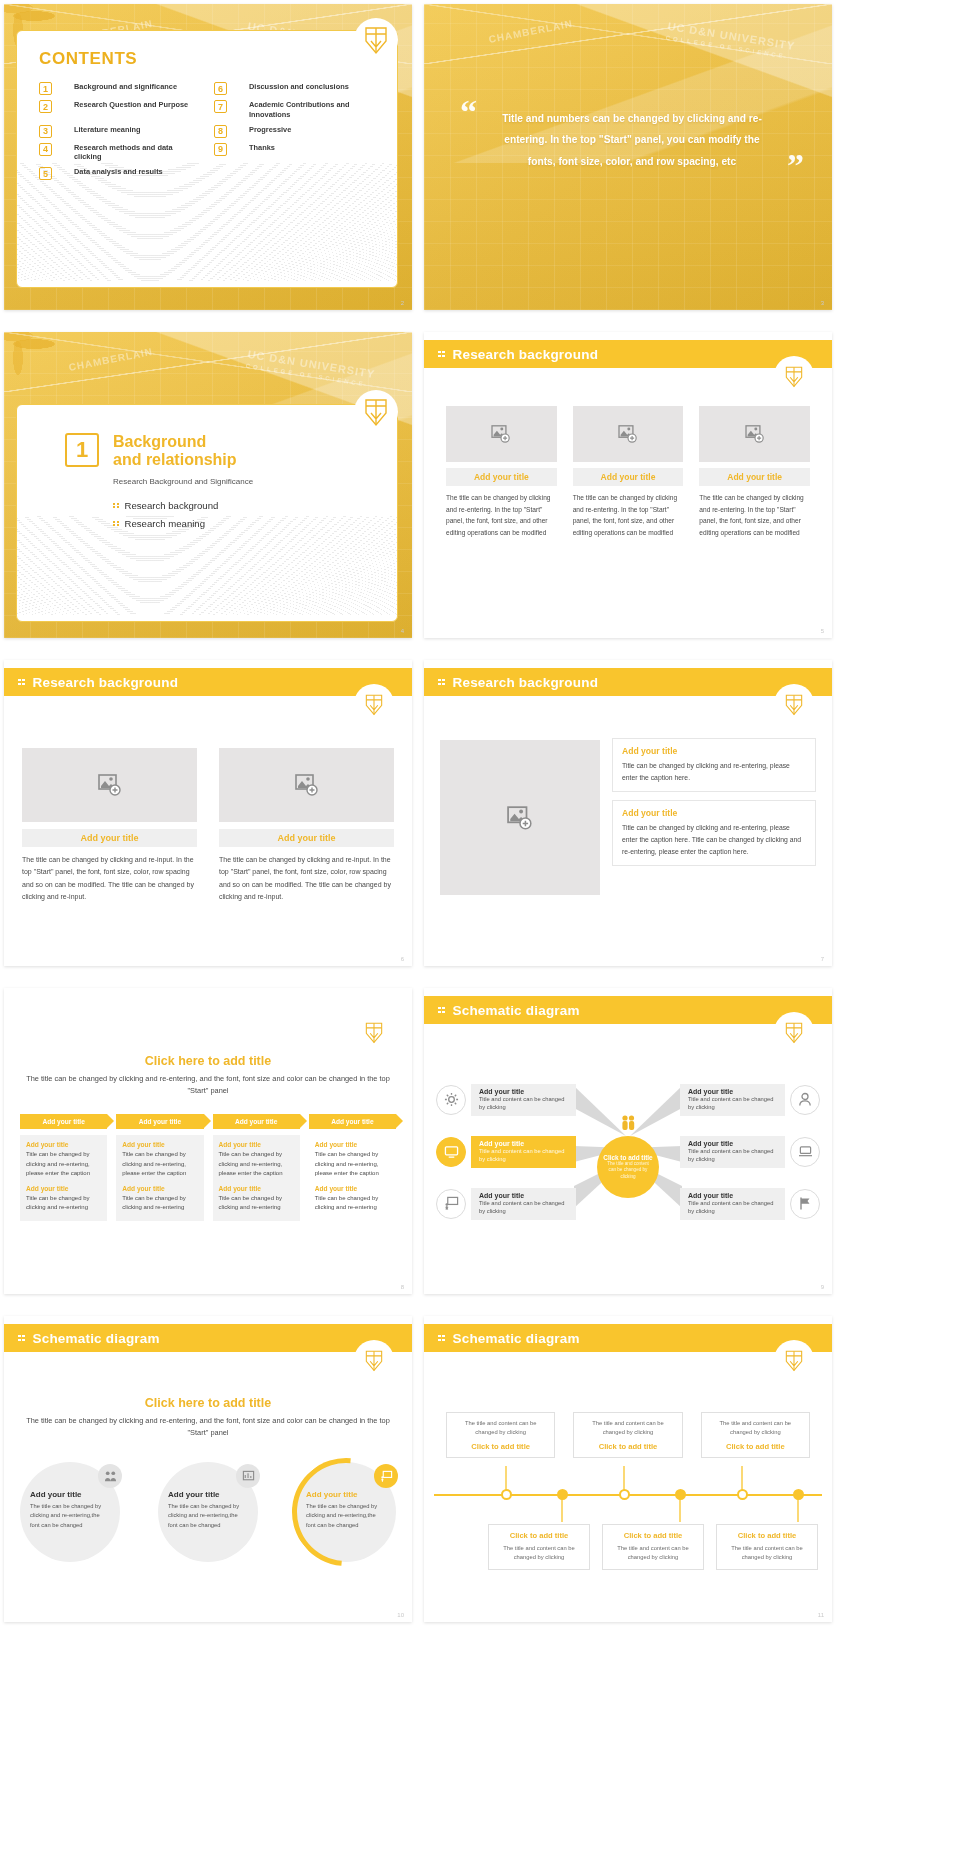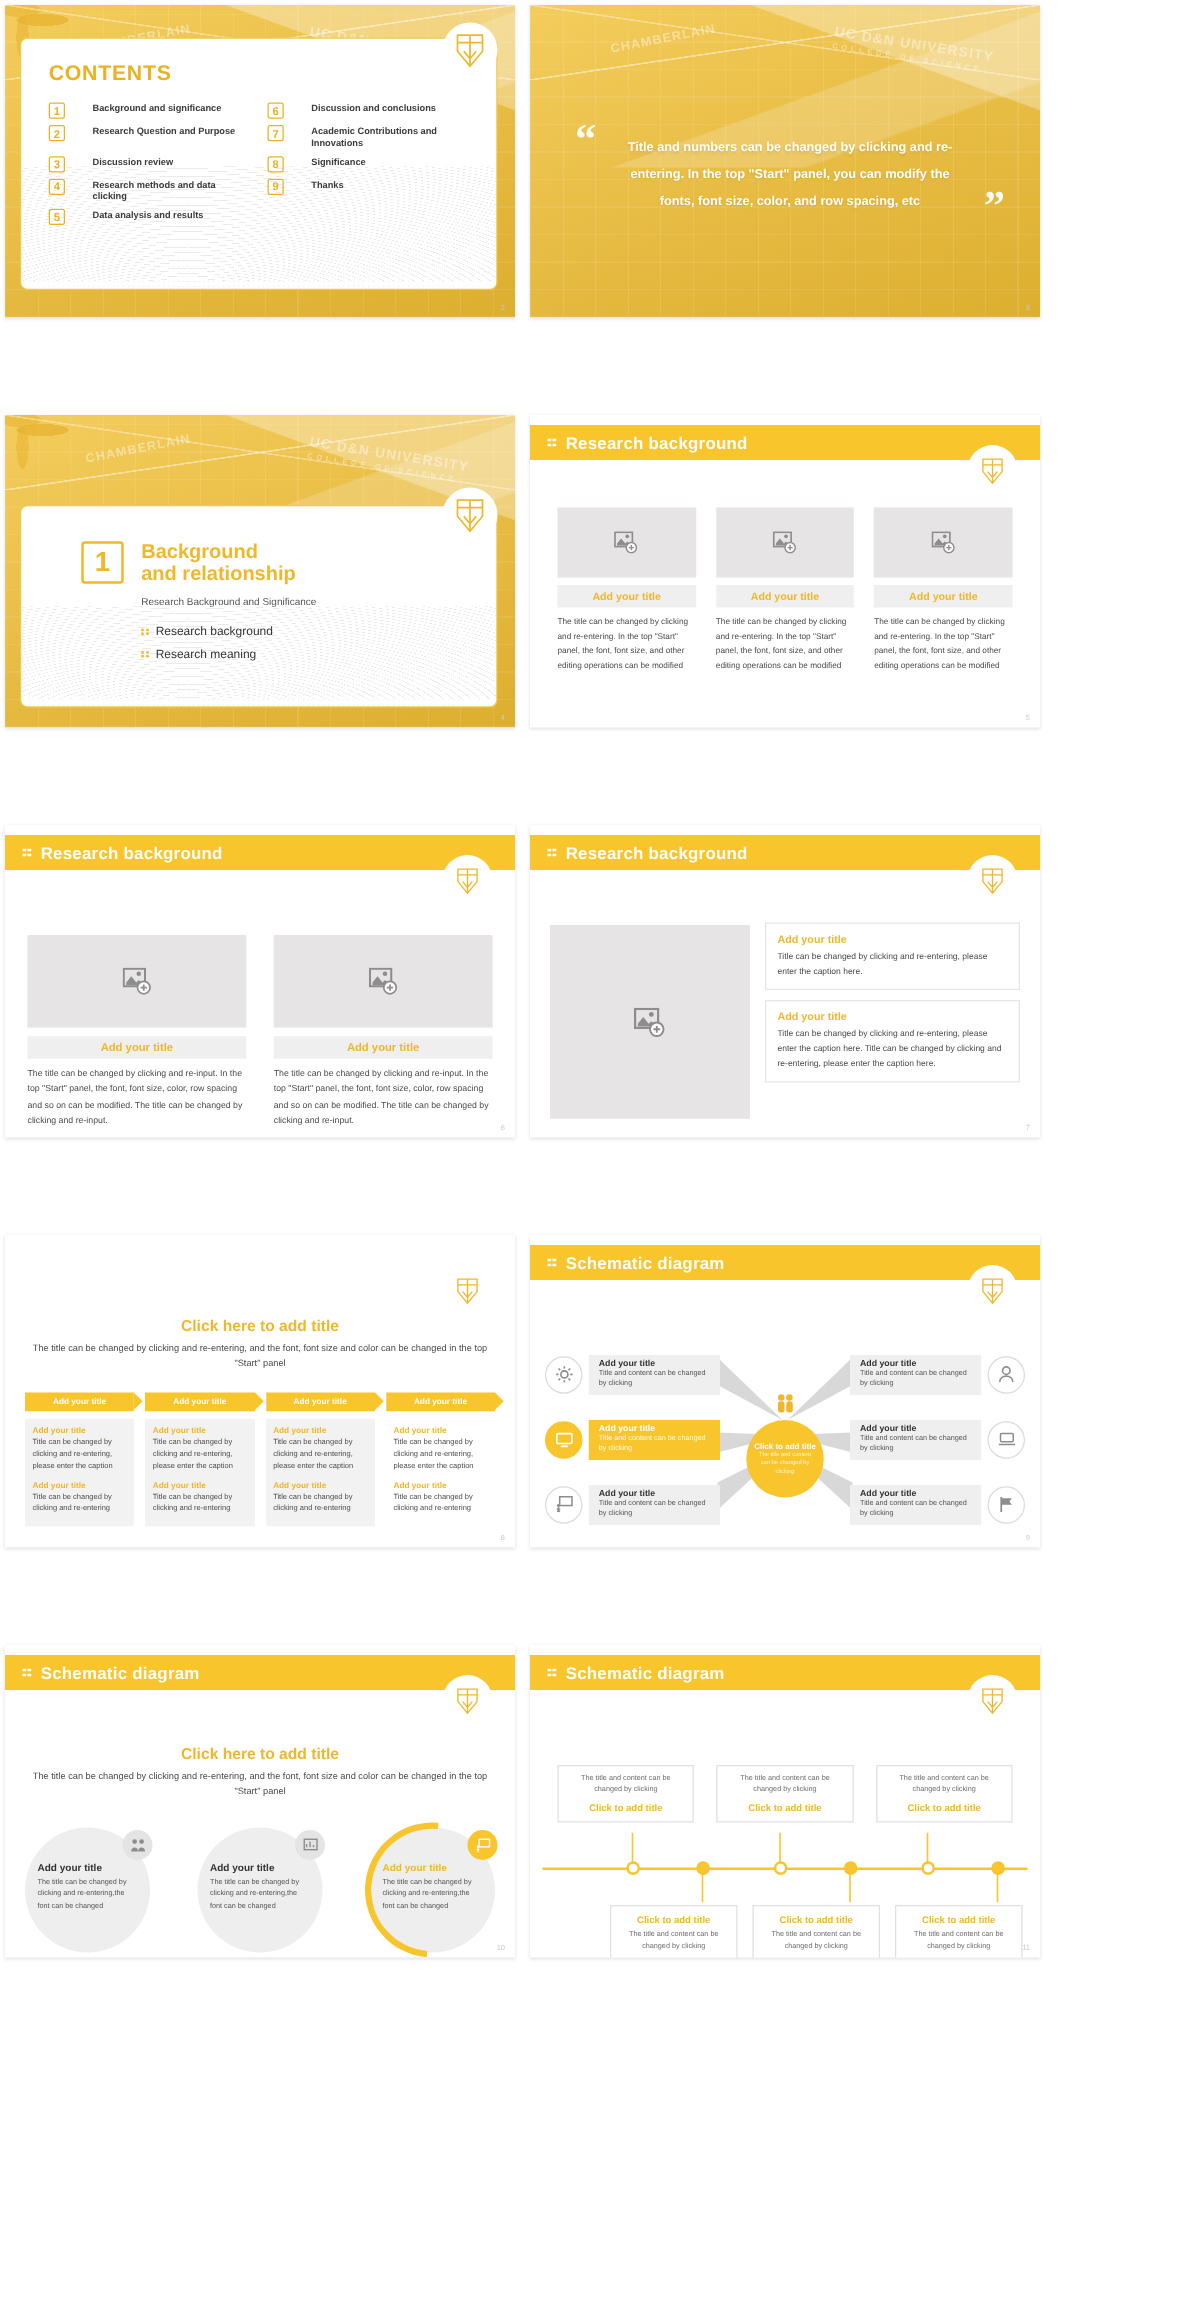--- a/index.html
+++ b/index.html
@@ -12,21 +12,21 @@
   .grid {
     display: grid;
     grid-template-columns: 408px 408px;
     grid-auto-rows: 310px;
     column-gap: 12px;
     row-gap: 18px;
     padding: 4px 66px 0 4px;
   }
   .slide {
     position: relative;
-    width: 408px; height: 250px;
+    width: 408px; height: 306px;
     background: #fff;
     overflow: hidden;
     box-shadow: 0 1px 3px rgba(0,0,0,0.13);
     text-decoration: underline;
   }
   
   .photo-bg {
     position: absolute; inset: 0;
     background:
       linear-gradient(175deg, rgba(255,255,255,0.10) 0%, rgba(0,0,0,0.05) 100%),
@@ -262,25 +262,25 @@
           <div class="toc-item">
             <span class="toc-num">2</span>
             <span class="toc-label">Research Question and Purpose</span>
           </div>
           <div class="toc-item">
             <span class="toc-num">7</span>
             <span class="toc-label">Academic Contributions and Innovations</span>
           </div>
           <div class="toc-item">
             <span class="toc-num">3</span>
-            <span class="toc-label">Discussion review</span>
+            <span class="toc-label">Literature meaning</span>
           </div>
           <div class="toc-item">
             <span class="toc-num">8</span>
-            <span class="toc-label">Significance</span>
+            <span class="toc-label">Progressive</span>
           </div>
           <div class="toc-item">
             <span class="toc-num">4</span>
             <span class="toc-label">Research methods and data clicking</span>
           </div>
           <div class="toc-item">
             <span class="toc-num">9</span>
             <span class="toc-label">Thanks</span>
           </div>
           <div class="toc-item">

